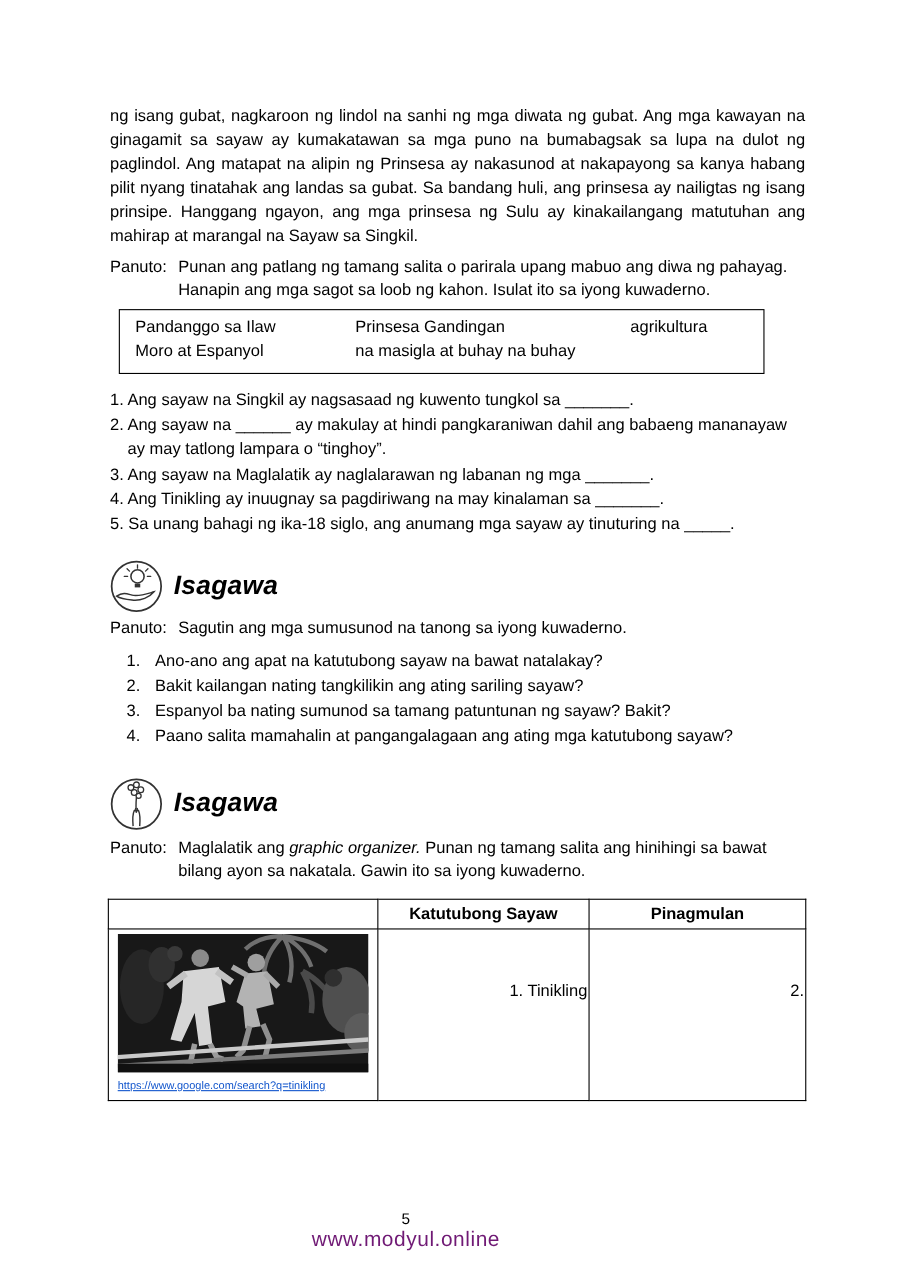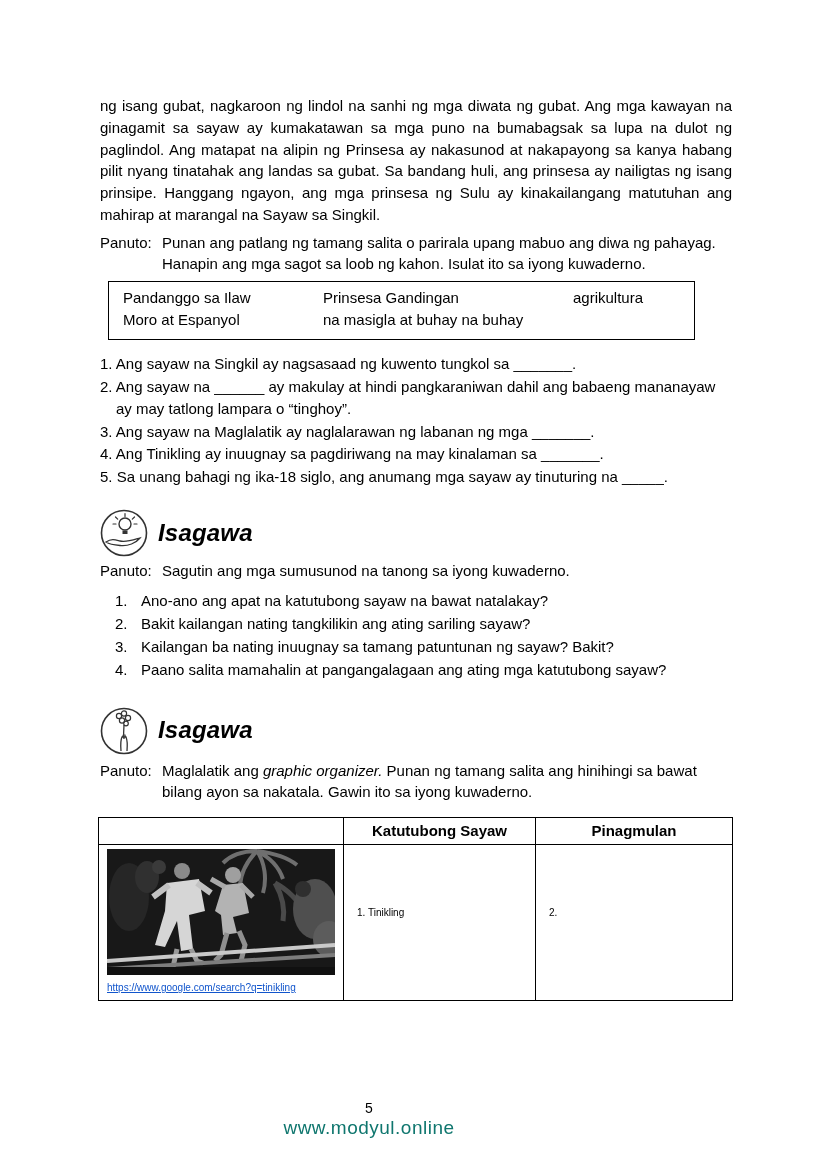--- a/index.html
+++ b/index.html
@@ -44,33 +44,33 @@
 
   .go-table{
     border-collapse:collapse;margin:14px 0 0 -2px;table-layout:fixed;width:634px;
   }
   .go-table th,.go-table td{border:1.5px solid #000;vertical-align:top;}
   .go-table th{height:24px;font-size:15px;font-weight:bold;text-align:center;vertical-align:middle;}
   .col-img{width:245px;}
   .col-sayaw{width:192px;}
   .col-pinag{width:197px;}
   .go-table td{height:149px;}
-  .cell-text{padding:60px 0 0 12px;font-size:10px;}
+  .cell-text{padding:44px 0 0 12px;font-size:15px;text-align:right;}
   .img-cell{padding:4px 6px 2px 8px;}
   .photo{width:228px;height:126px;}
   .photo svg{display:block;}
   .photo-link{
     display:inline-block;margin-top:1px;font-size:10px;color:#1155cc;
     text-decoration:underline;cursor:pointer;
   }
 
   .footer-num{position:absolute;left:0;right:0;top:1100px;text-align:center;font-size:14px;}
   .footer-url{
     position:absolute;left:0;right:0;top:1117px;text-align:center;
-    font-size:19px;color:#0f766e;letter-spacing:.5px;
+    font-size:19px;color:#701a75;letter-spacing:.5px;
   }
 </style>
 </head>
 <body>
 
 <div class="page">
   <div class="content">
 
     <p class="intro">ng isang gubat, nagkaroon ng lindol na sanhi ng mga diwata ng gubat. Ang mga kawayan na ginagamit sa sayaw ay kumakatawan sa mga puno na bumabagsak sa lupa na dulot ng paglindol. Ang matapat na alipin ng Prinsesa ay nakasunod at nakapayong sa kanya habang pilit nyang tinatahak ang landas sa gubat. Sa bandang huli, ang prinsesa ay nailigtas ng isang prinsipe. Hanggang ngayon, ang mga prinsesa ng Sulu ay kinakailangang matutuhan ang mahirap at marangal na Sayaw sa Singkil.</p>
 
@@ -123,21 +123,21 @@
       <div class="q-row">
         <span class="q-num">1.</span>
         <span class="q-text">Ano-ano ang apat na katutubong sayaw na bawat natalakay?</span>
       </div>
       <div class="q-row">
         <span class="q-num">2.</span>
         <span class="q-text">Bakit kailangan nating tangkilikin ang ating sariling sayaw?</span>
       </div>
       <div class="q-row">
         <span class="q-num">3.</span>
-        <span class="q-text">Kailangan ba nating inuugnay sa tamang patuntunan ng sayaw? Bakit?</span>
+        <span class="q-text">Espanyol ba nating sumunod sa tamang patuntunan ng sayaw? Bakit?</span>
       </div>
       <div class="q-row">
         <span class="q-num">4.</span>
         <span class="q-text">Paano salita mamahalin at pangangalagaan ang ating mga katutubong sayaw?</span>
       </div>
     </div>
 
     <div class="section-header sh-isagawa">
       <span class="icon-circle">
         <svg width="48" height="48" viewBox="0 0 48 48" fill="none">

